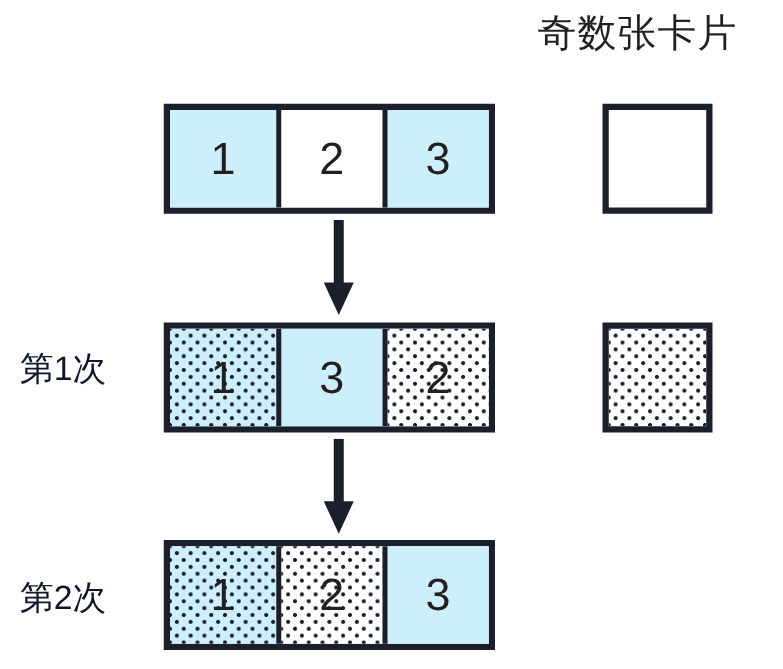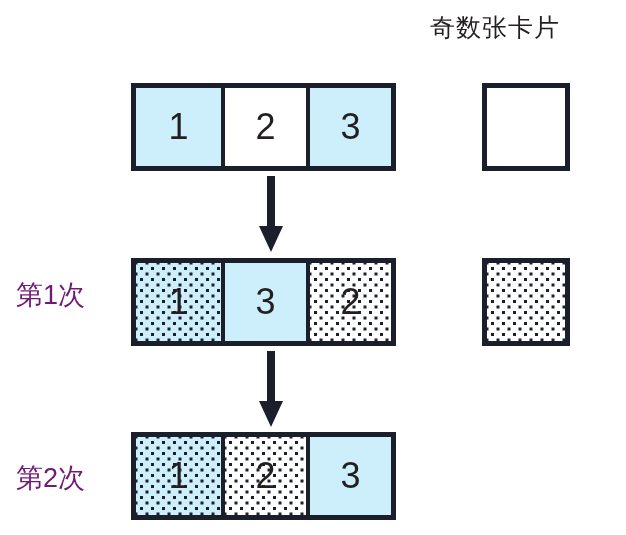--- a/index.html
+++ b/index.html
@@ -14,35 +14,35 @@
     overflow: hidden;
     font-family: "Liberation Sans", "DejaVu Sans", sans-serif;
     color: #231f20;
   }
 
   
   .header-title {
     position: absolute;
     left: 430px;
     top: 6px;
-    font-size: 25px;
+    font-size: 31px;
     letter-spacing: 1px;
     line-height: 42px;
     white-space: nowrap;
     color: #231f20;
   }
 
   
   .row-label {
     position: absolute;
     left: 16px;
     font-size: 27px;
     line-height: 34px;
     white-space: nowrap;
-    color: #701a75;
+    color: #0f172a;
   }
   .row-label.r2 { top: 278px; }
   .row-label.r3 { top: 461px; }
 
   
   .strip {
     position: absolute;
     left: 131px;
     display: flex;
     border: 5px solid #1a1f2b;

